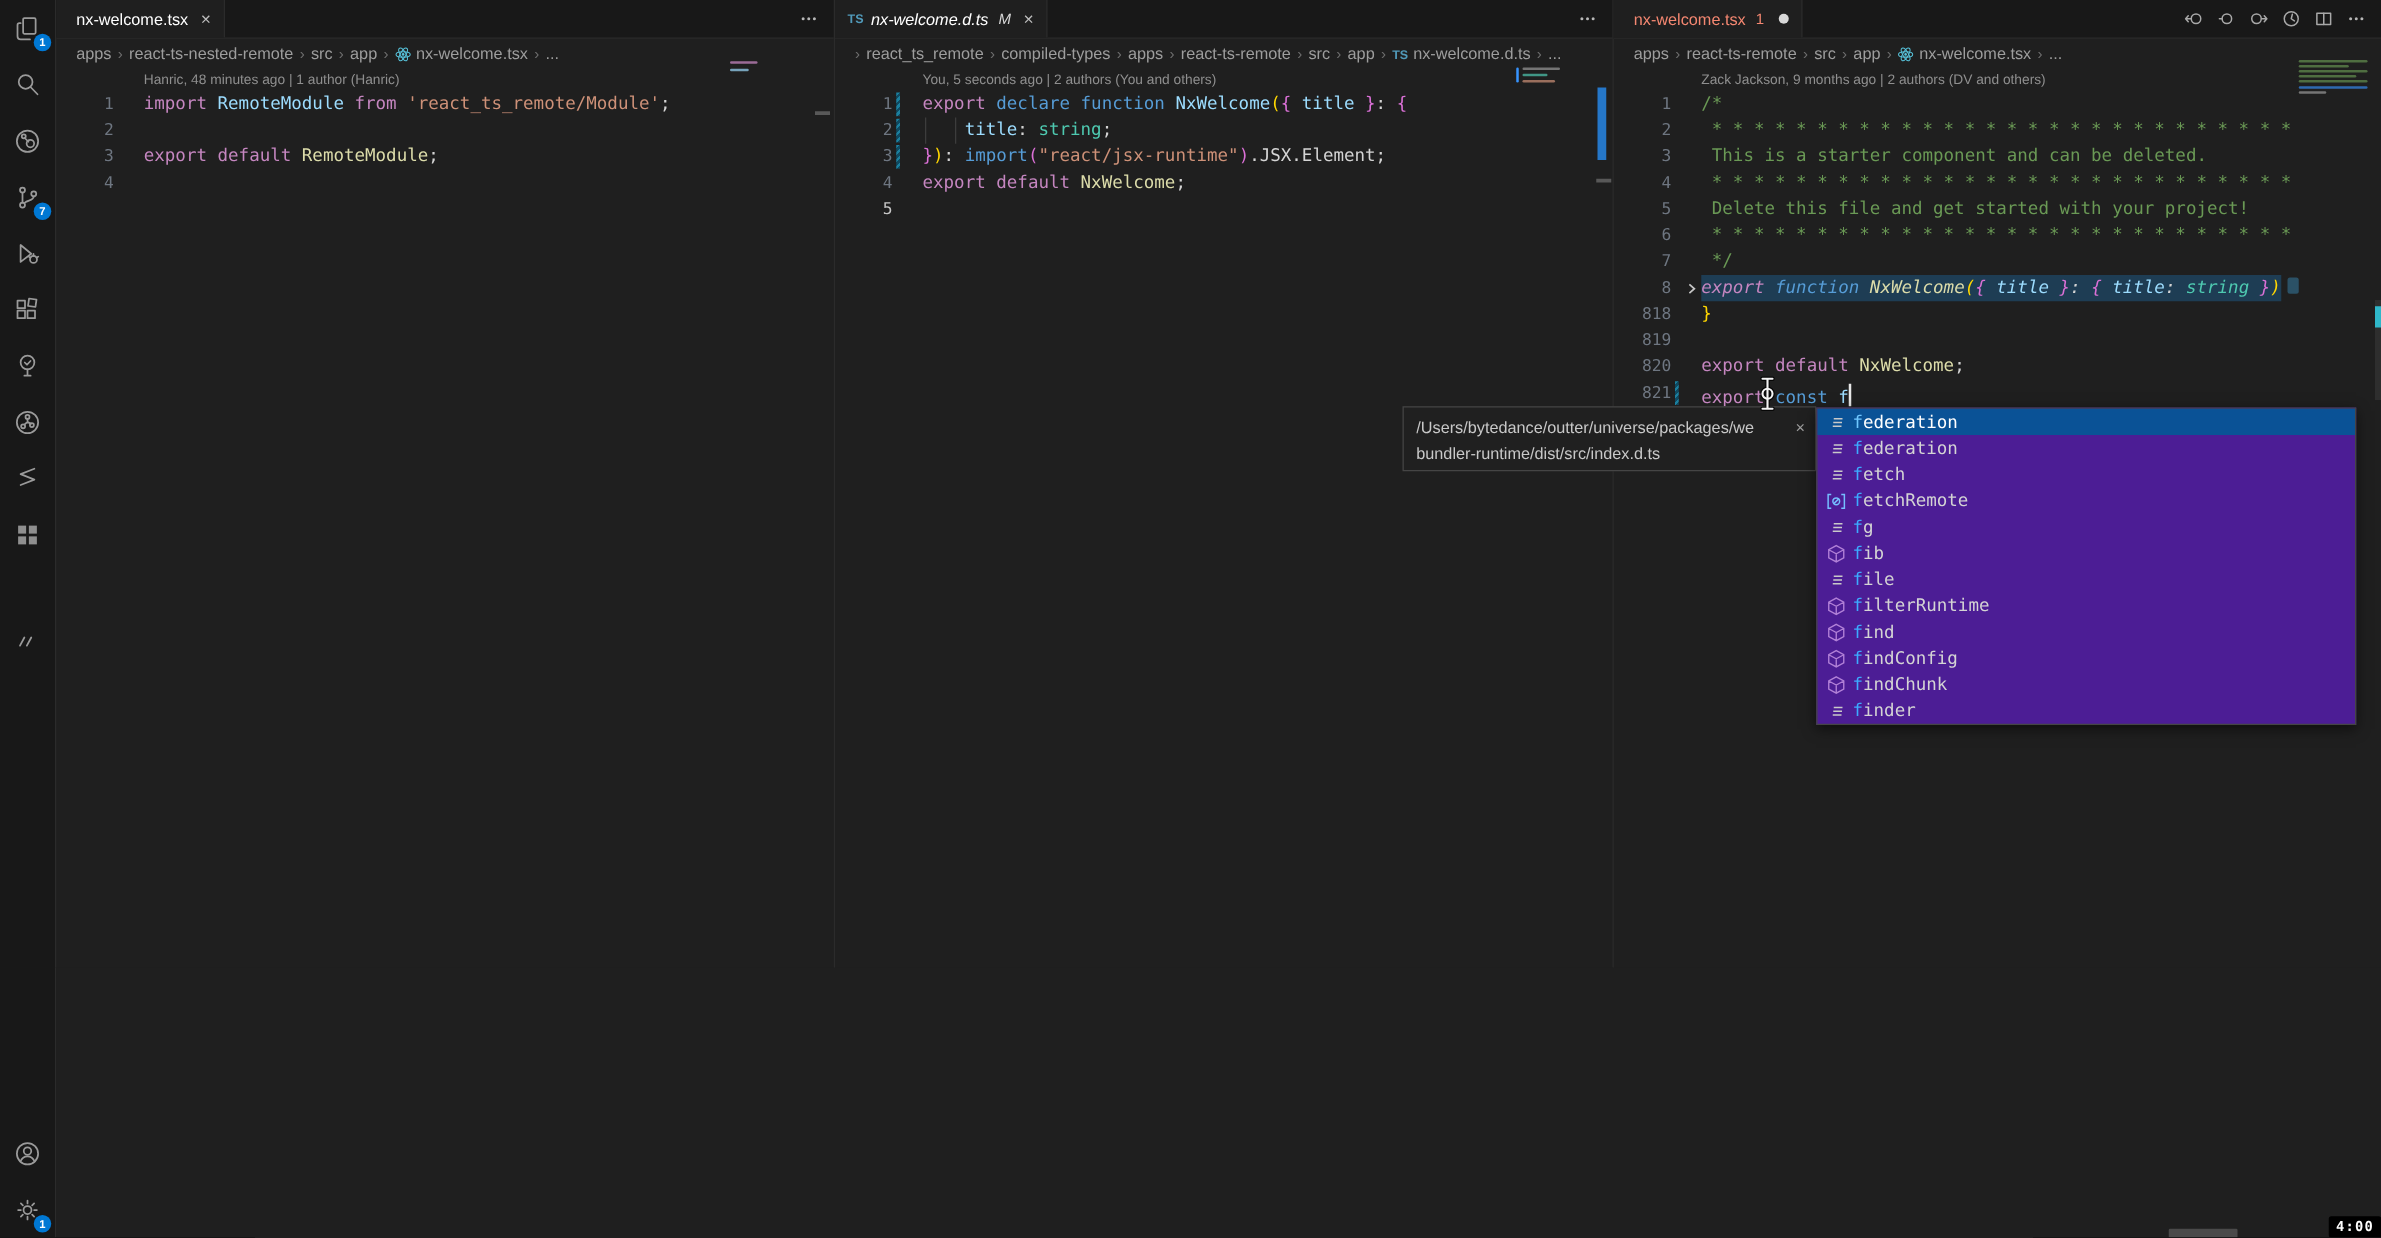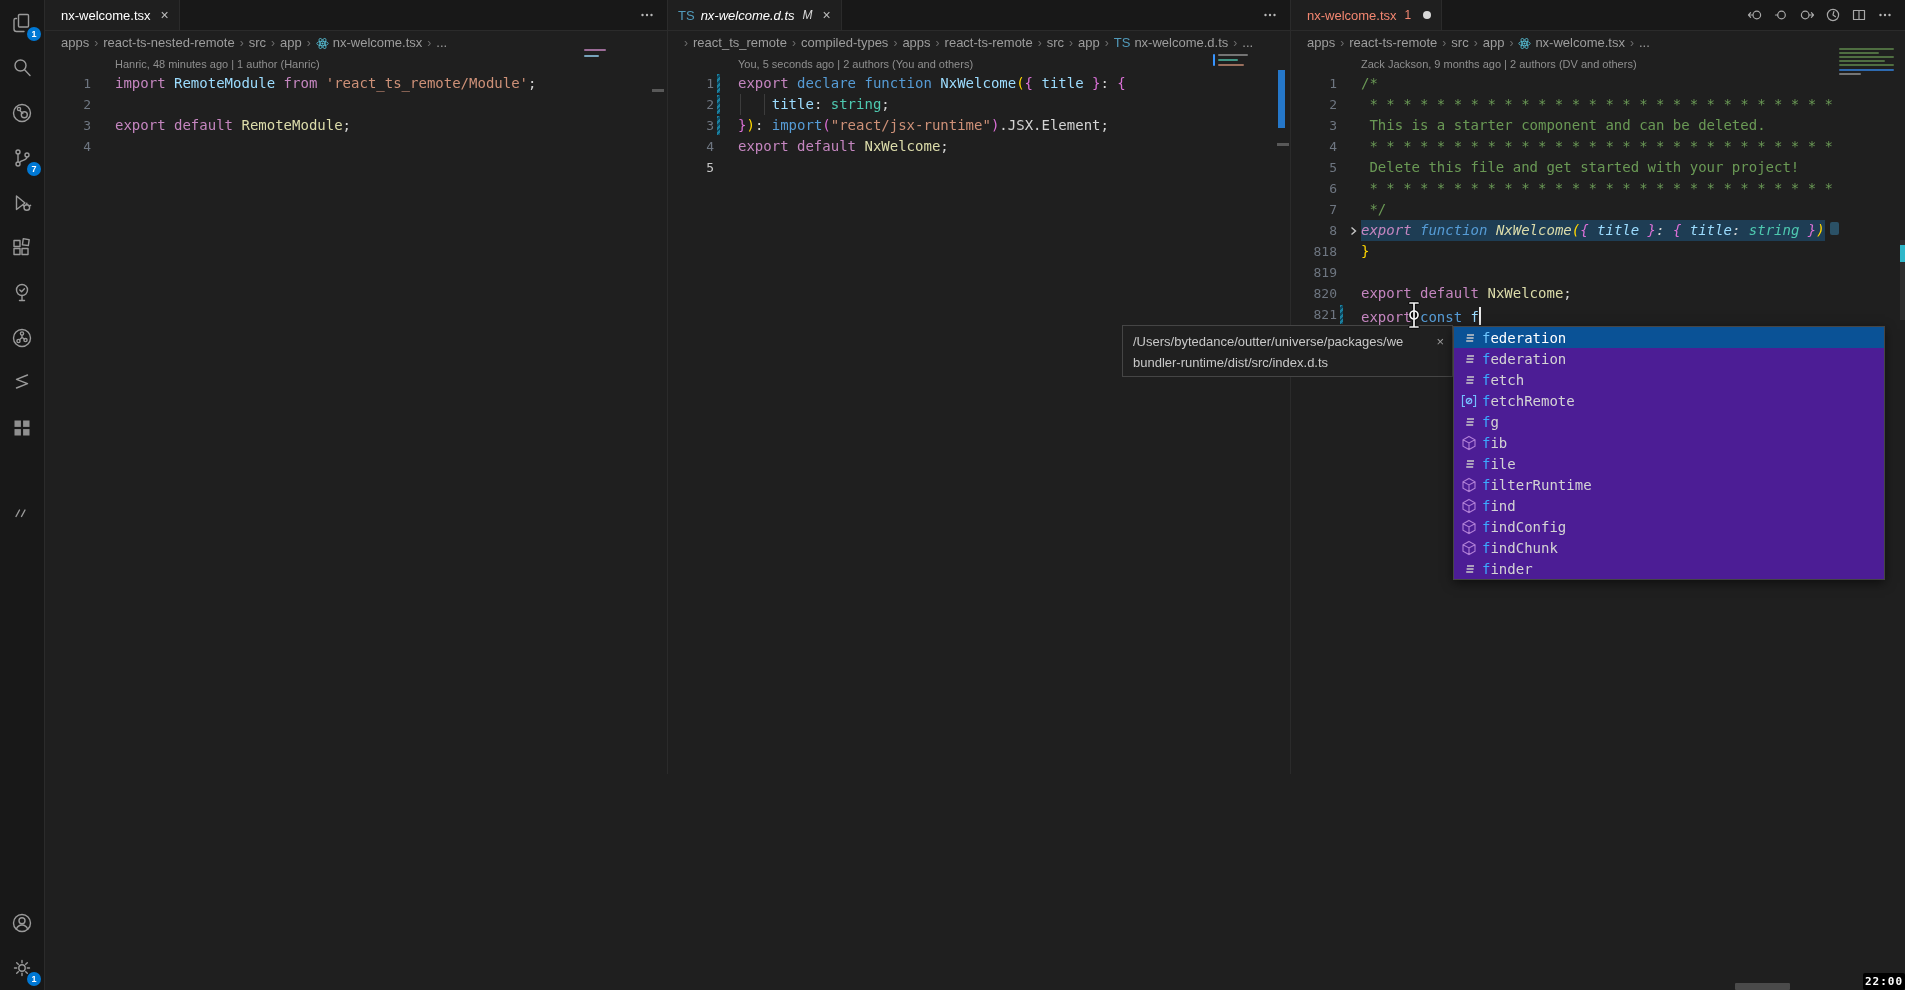--- a/index.html
+++ b/index.html
@@ -20,21 +20,21 @@
        display:flex;align-items:stretch;}
   .tab{display:flex;align-items:center;gap:6px;padding:0 10px;background:#1f1f1f;border-right:1px solid #2b2b2b;
        font-size:13px;color:#ffffff;cursor:pointer;}
   .tab .tlabel{white-space:nowrap;}
   .tab.italic .tlabel{font-style:italic;}
   .tclose{color:#bdbdbd;font-size:14px;margin-left:4px;cursor:pointer;line-height:1;}
   .tmod{color:#d7d7d7;font-style:italic;margin-left:2px;font-size:12px;}
   .terr{color:#f48771;}
   .terrcount{color:#f48771;font-size:12px;margin-left:2px;}
   .tdot{width:8px;height:8px;border-radius:50%;background:#d8d8d8;margin-left:6px;}
-  .tsicon{font-size:13px;font-weight:normal;color:#519aba;letter-spacing:0;}
+  .tsicon{font-size:10px;font-weight:bold;color:#519aba;letter-spacing:0;}
   .tacts{margin-left:auto;display:flex;align-items:center;gap:8px;padding-right:12px;}
   .tacts .ticonbtn{width:18px;height:18px;display:flex;align-items:center;justify-content:center;cursor:pointer;}
   .tacts svg{width:16px;height:16px;}
   .tacts .st{fill:none;stroke:#a8a8a8;stroke-width:1.2;stroke-linecap:round;stroke-linejoin:round;}
   .tacts .dots{fill:#b8b8b8;stroke:none;}
   
   .bc{position:absolute;left:0;top:30px;right:0;height:25px;display:flex;align-items:center;gap:5px;
       padding-left:16px;font-size:13px;color:#9d9d9d;white-space:nowrap;overflow:hidden;}
   .bcsep{color:#6d6d6d;font-size:12px;}
   .bcitem{cursor:pointer;display:flex;align-items:flex-end;gap:4px;}
@@ -613,14 +613,14 @@
       <path d="M5 3h8M9 3v24M5 27h8"></path>
         <circle cx="9" cy="15" r="4"></circle>
     </g>
     <g fill="none" stroke="#f4f4f4" stroke-width="1.7" stroke-linecap="round">
       <path d="M5 3h8M9 3v24M5 27h8"></path>
         <circle cx="9" cy="15" r="4"></circle>
     </g>
   </svg>
 
   <div id="hscroll"></div>
-  <div id="recorder">22:00</div>
+  <div id="recorder">4:00</div>
 </div>
 
 </body></html>

